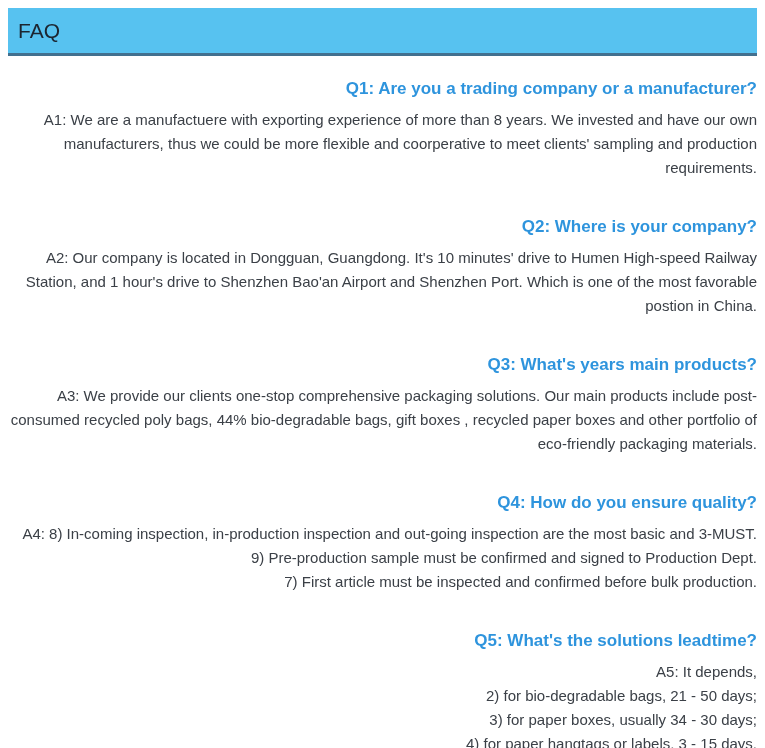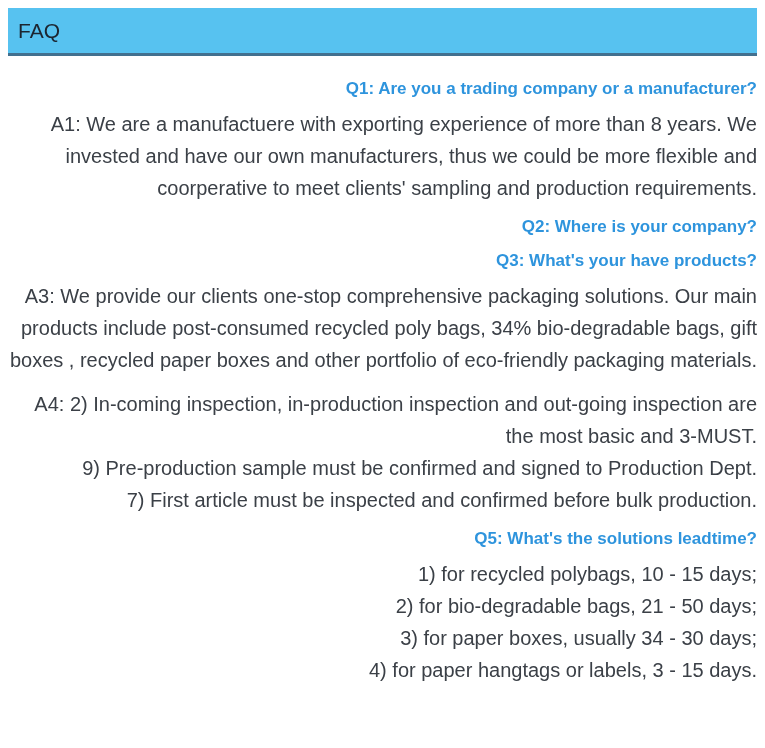--- a/index.html
+++ b/index.html
@@ -27,36 +27,36 @@
     font-size: 21px;
     line-height: 28px;
     font-weight: 400;
     color: var(--header-text, #1c2530);
   }
   .faq-main {
     padding: 0;
     text-align: right;
   }
   .faq-section {
-    margin-top: 12px;
+    margin-top: 36px;
   }
   .faq-section.first {
     margin-top: 22px;
   }
   .faq-q {
     margin: 0 0 8px 0;
     font-size: 17px;
     line-height: 22px;
     font-weight: 700;
     color: var(--question-color, #2e94dd);
   }
   .faq-a {
     margin: 0;
-    font-size: 20px;
-    line-height: 32px;
+    font-size: 15px;
+    line-height: 24px;
     font-weight: 400;
     color: var(--answer-color, #3b4047);
   }
 </style>
 </head>
 <body>
 
 <div class="page">
 
   <div class="faq-header">
@@ -65,35 +65,37 @@
 
   <div class="faq-main">
 
     <section class="faq-section first">
       <h2 class="faq-q">Q1: Are you a trading company or a manufacturer?</h2>
       <p class="faq-a">A1: We are a manufactuere with exporting experience of more than 8 years. We invested and have our own manufacturers, thus we could be more flexible and coorperative to meet clients' sampling and production requirements.</p>
     </section>
 
     <section class="faq-section">
       <h2 class="faq-q">Q2: Where is your company?</h2>
+      <p class="faq-a">A2: Our company is located in Dongguan, Guangdong. It's 10 minutes' drive to Humen High-speed Railway Station, and 1 hour's drive to Shenzhen Bao'an Airport and Shenzhen Port. Which is one of the most favorable postion in China.</p>
     </section>
 
     <section class="faq-section">
-      <h2 class="faq-q">Q3: What's your have products?</h2>
-      <p class="faq-a">A3: We provide our clients one-stop comprehensive packaging solutions. Our main products include post-consumed recycled poly bags, 34% bio-degradable bags, gift boxes , recycled paper boxes and other portfolio of eco-friendly packaging materials.</p>
+      <h2 class="faq-q">Q3: What's years main products?</h2>
+      <p class="faq-a">A3: We provide our clients one-stop comprehensive packaging solutions. Our main products include post-consumed recycled poly bags, 44% bio-degradable bags, gift boxes , recycled paper boxes and other portfolio of eco-friendly packaging materials.</p>
     </section>
 
     <section class="faq-section">
-      <p class="faq-a">A4: 2) In-coming inspection, in-production inspection and out-going inspection are the most basic and 3-MUST.</p>
+      <h2 class="faq-q">Q4: How do you ensure quality?</h2>
+      <p class="faq-a">A4: 8) In-coming inspection, in-production inspection and out-going inspection are the most basic and 3-MUST.</p>
       <p class="faq-a">9) Pre-production sample must be confirmed and signed to Production Dept.</p>
       <p class="faq-a">7) First article must be inspected and confirmed before bulk production.</p>
     </section>
 
     <section class="faq-section">
       <h2 class="faq-q">Q5: What's the solutions leadtime?</h2>
-      <p class="faq-a">1) for recycled polybags, 10 - 15 days;</p>
+      <p class="faq-a">A5: It depends,</p>
       <p class="faq-a">2) for bio-degradable bags, 21 - 50 days;</p>
       <p class="faq-a">3) for paper boxes, usually 34 - 30 days;</p>
       <p class="faq-a">4) for paper hangtags or labels, 3 - 15 days.</p>
     </section>
 
   </div>
 </div>
 
 </body></html>

